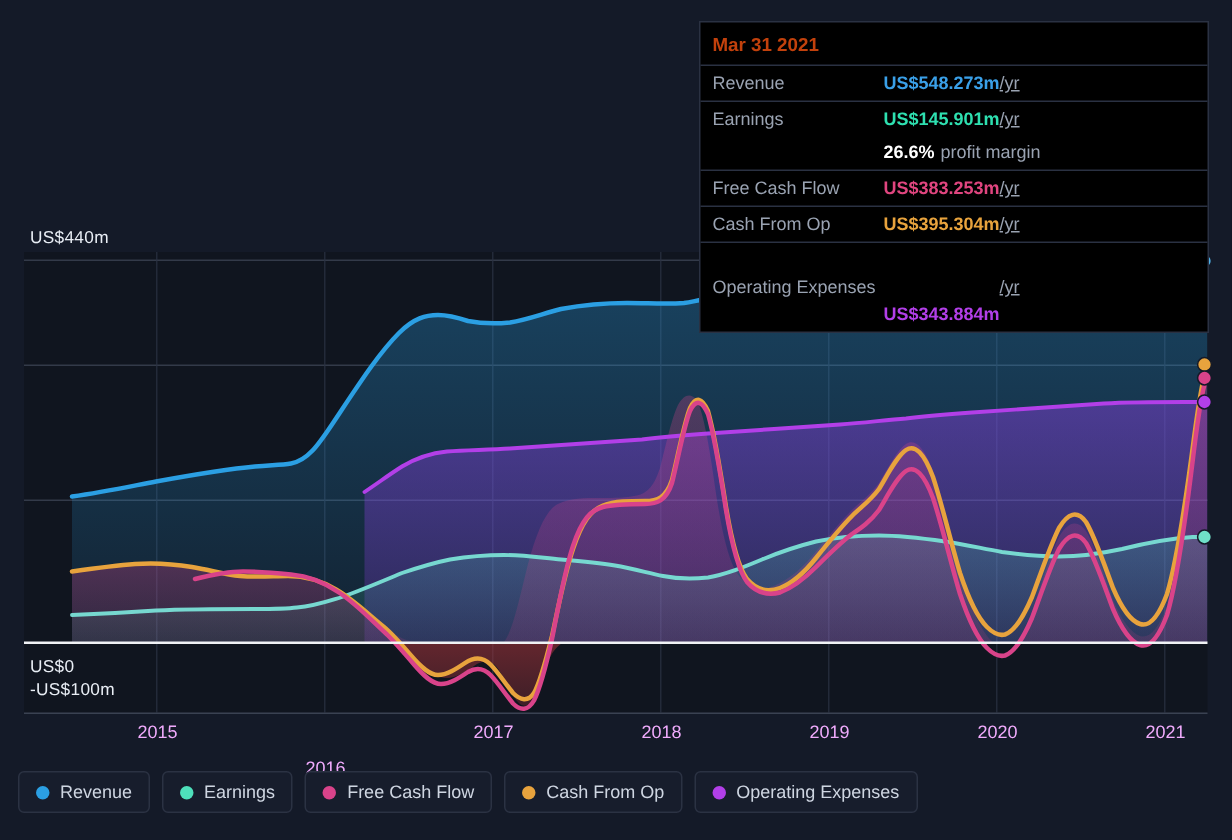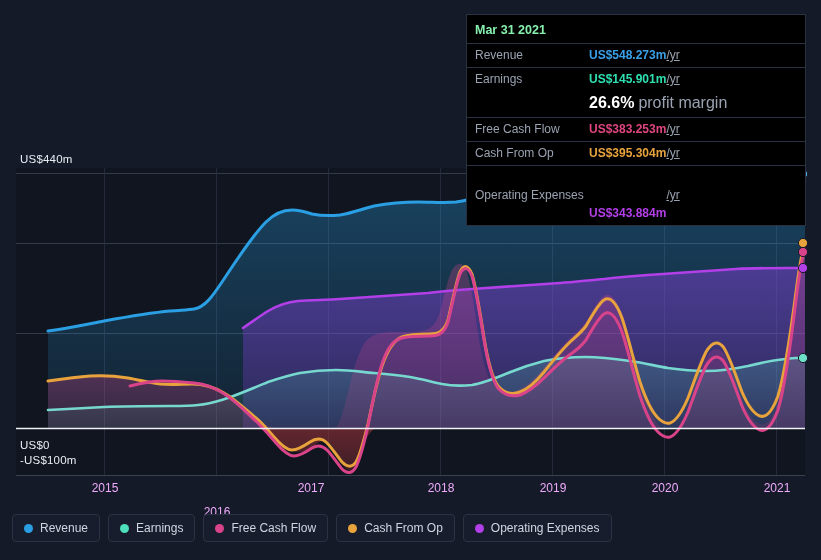--- a/index.html
+++ b/index.html
@@ -26,35 +26,35 @@
   }
 
   
   .tooltip{
     position:absolute;left:466px;top:14px;width:340px;
     background:#000;border:1px solid #2a3142;
     padding:0;box-sizing:border-box;
     z-index:20;
   }
   .tt-date{
-    color:#86efac;font-size:12.5px;font-weight:bold;
+    color:#c2410c;font-size:12.5px;font-weight:bold;
     padding:8px 8px 6px 8px;
   }
   .tt-row{
     display:flex;align-items:center;
     border-top:1px solid #2a3142;
     padding:4px 8px;
     font-size:12px;line-height:15px;
   }
   .tt-name{color:#9aa3b2;width:114px;flex:none;}
   .tt-val{font-weight:bold;}
   .tt-unit{color:#9aa3b2;margin-left:0;font-weight:normal;text-decoration:underline;}
   .tt-sub{
     display:flex;align-items:center;
-    padding:3px 8px 5px 8px;font-size:16px;
+    padding:3px 8px 5px 8px;font-size:12px;
   }
   .tt-sub .tt-name{width:114px;}
   .tt-margin-val{color:#fff;font-weight:bold;}
   .tt-margin-lbl{color:#9aa3b2;margin-left:4px;text-align:center;}
 
   
   .legend{
     position:absolute;left:12px;top:514px;
     display:flex;gap:8px;align-items:center;
   }
@@ -271,21 +271,21 @@
 
   <div>
     <div class="y-label" style="left:20px;top:153px;">US$440m</div>
     <div class="y-label" style="left:20px;top:408px;margin-top:31px;">US$0</div>
     <div class="y-label" style="left:20px;top:454px;">-US$100m</div>
   </div>
 
   <div>
     <div class="x-label" style="left:75px;top:481px;">2015</div>
     <div class="x-label" style="left:187px;top:505px;">2016</div>
-    <div class="x-label" style="left:281px;top:481px;">2017</div>
+    <div class="x-label" style="left:299px;top:481px;">2017</div>
     <div class="x-label" style="left:411px;top:481px;">2018</div>
     <div class="x-label" style="left:523px;top:481px;">2019</div>
     <div class="x-label" style="left:635px;top:481px;">2020</div>
     <div class="x-label" style="left:747px;top:481px;">2021</div>
   </div>
 
   <div class="tooltip">
     <div class="tt-date">Mar 31 2021</div>
 
     <div class="tt-row">

